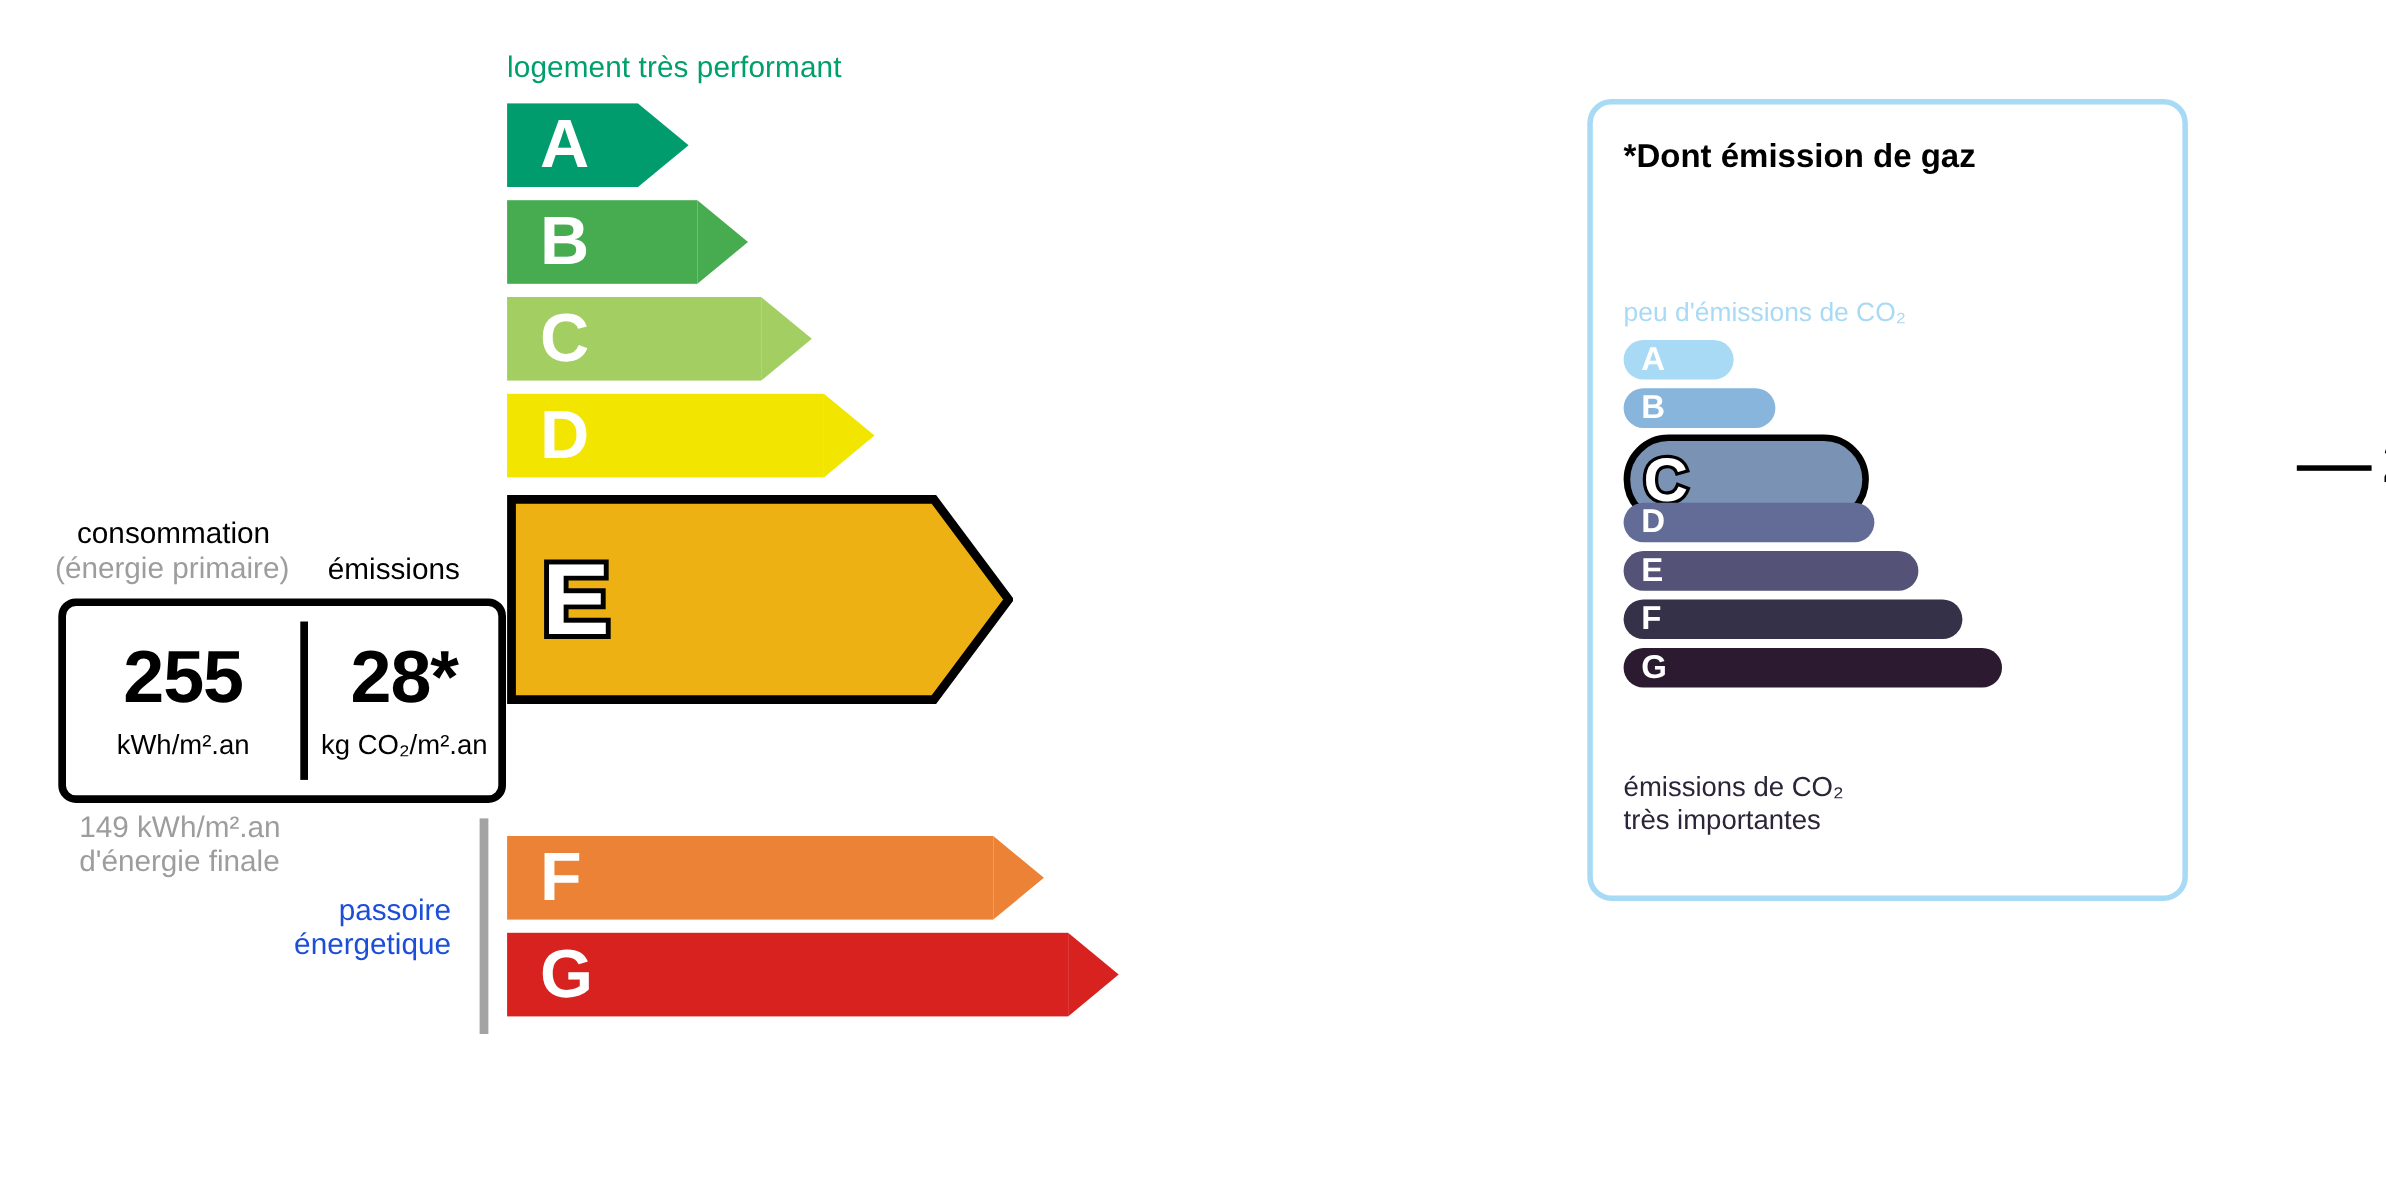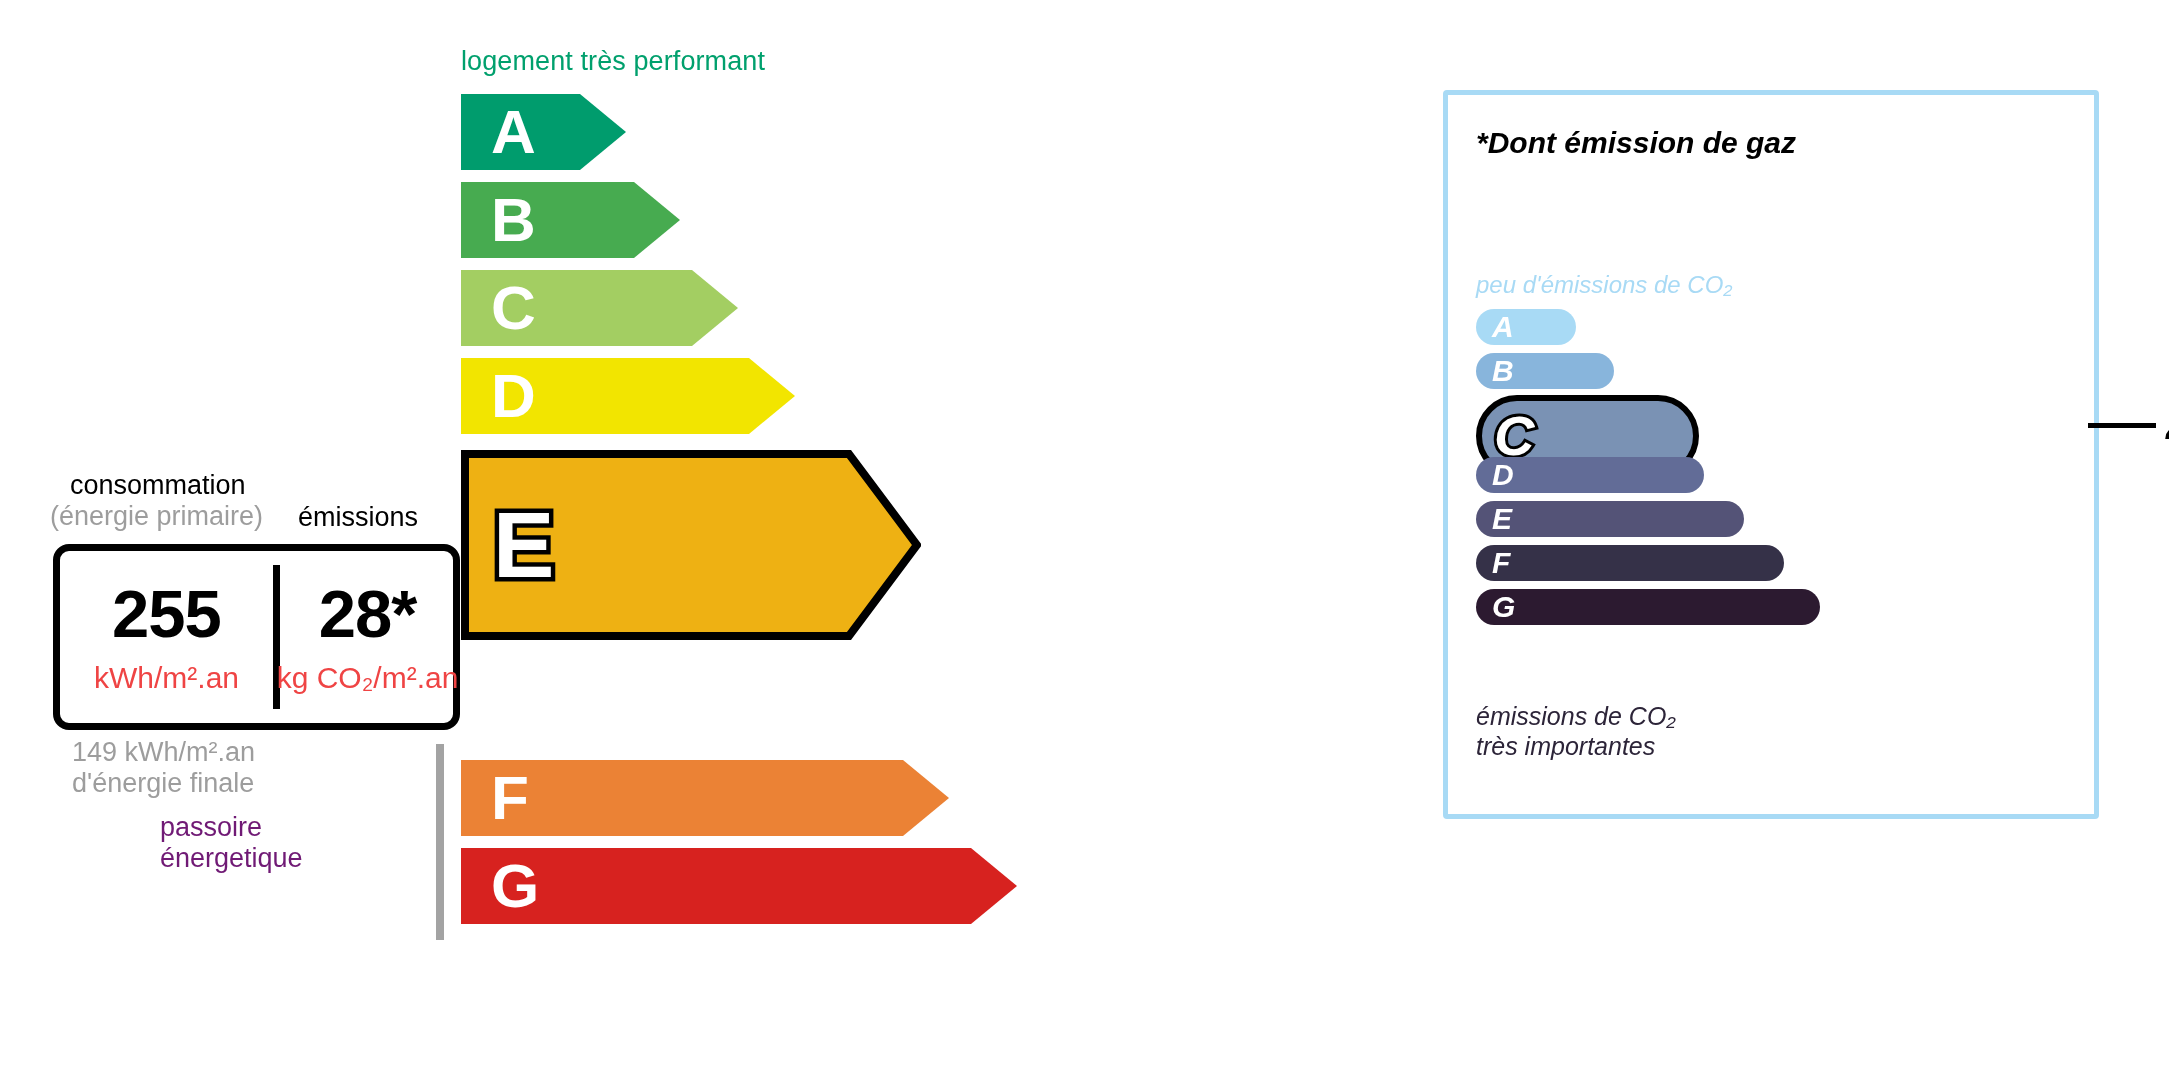--- a/index.html
+++ b/index.html
@@ -129,22 +129,22 @@
   .vcell.left  { left: 0;   width: 213px; }
   .vcell.right { left: 220px; width: 175px; }
   .vnum {
     font-size: 67px;
     font-weight: bold;
     color: #000;
     line-height: 1;
     letter-spacing: -1px;
   }
   .vunit {
-    font-size: 30px;
-    color: #ef4444;
+    font-size: 25px;
+    color: #000000;
     margin-top: 14px;
     white-space: nowrap;
   }
 
   .label-conso {
     position: absolute;
     left: 70px;
     top: 470px;
     font-size: 27px;
     color: #000;
@@ -170,45 +170,45 @@
     font-size: 27px;
     color: #9d9d9d;
     line-height: 1.15;
     white-space: nowrap;
   }
   .label-passoire {
     position: absolute;
     left: 160px;
     top: 812px;
     width: 250px;
-    font-size: 27px;
-    color: #701a75;
+    text-align: right;
+    font-size: 27px;
+    color: #1d4ed8;
     line-height: 1.15;
   }
   #passoire-line {
     position: absolute;
     left: 436px;
     top: 744px;
     width: 8px;
     height: 196px;
     background: #a3a3a3;
   }
 
   
   #co2-panel {
     position: absolute;
     left: 1443px;
     top: 90px;
-    width: 656px;
+    width: 546px;
     height: 729px;
     border: 5px solid #a8daf5;
-    border-radius: 4px;
+    border-radius: 22px;
     background: #ffffff;
     box-sizing: border-box;
-    font-style: italic;
   }
   #co2-title {
     position: absolute;
     left: 28px;
     top: 30px;
     font-size: 30px;
     font-weight: bold;
     color: #000;
     line-height: 1.2;
     white-space: nowrap;

